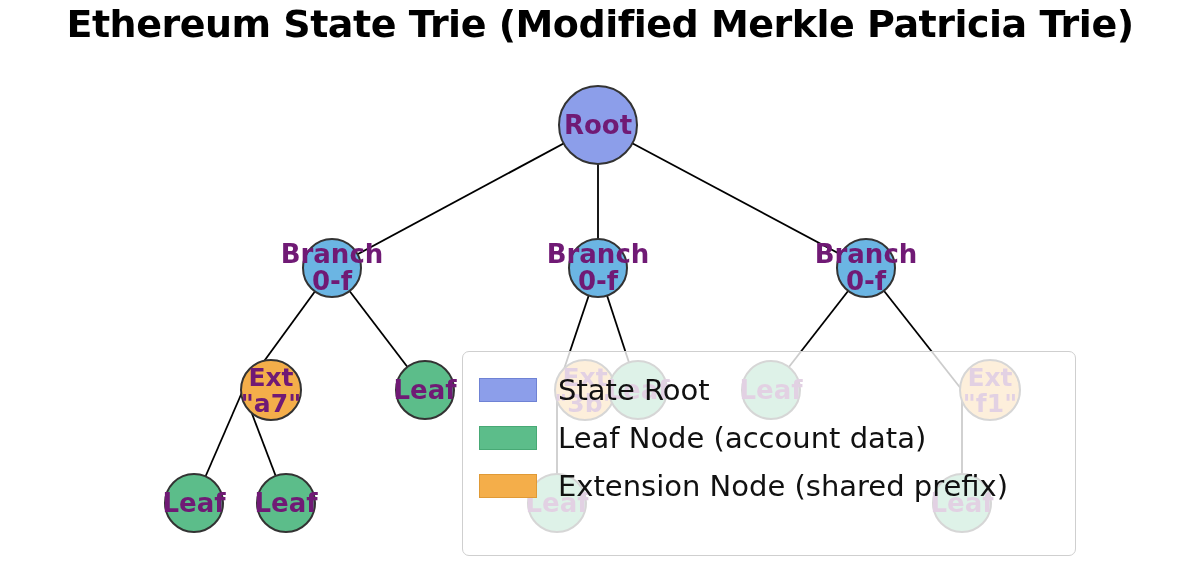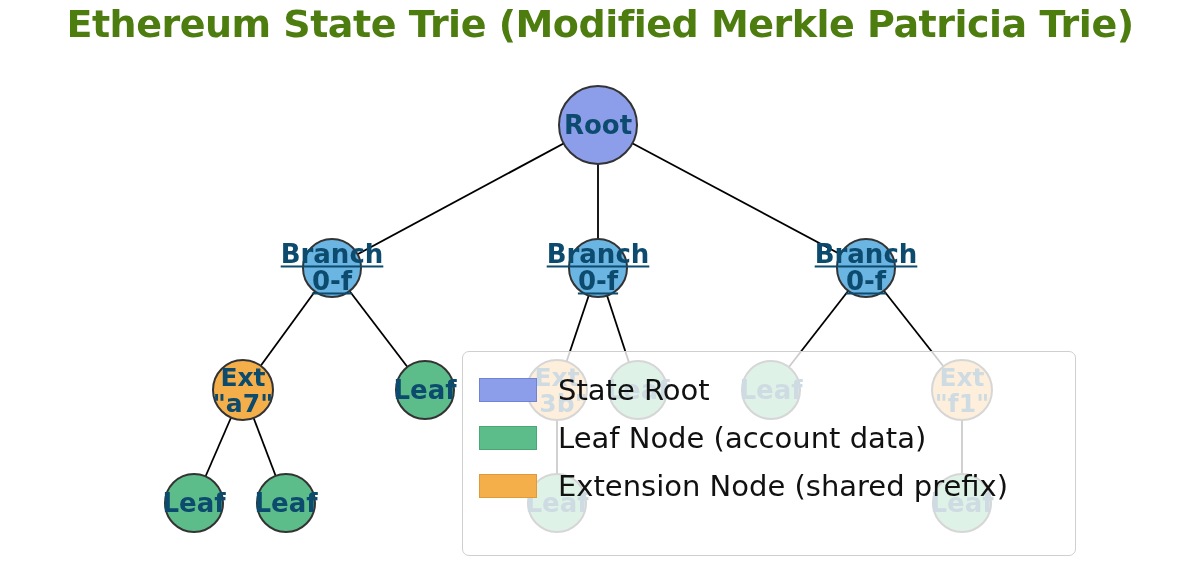--- a/index.html
+++ b/index.html
@@ -20,21 +20,21 @@
 
   
   #page-title {
     position: absolute;
     left: 0;
     top: 2px;
     width: 1200px;
     text-align: center;
     font-size: 38px;
     font-weight: bold;
-    color: #4d7c0f;
+    color: #000000;
     letter-spacing: -0.5px;
     white-space: nowrap;
     font-family: "DejaVu Sans", sans-serif;
   }
 
   
   #edge-layer {
     position: absolute;
     left: 0;
     top: 0;
@@ -52,39 +52,39 @@
     align-items: center;
     justify-content: center;
   }
   .node-label {
     position: absolute;
     left: 50%;
     top: 50%;
     transform: translate(-50%, -50%);
     text-align: center;
     font-weight: bold;
-    color: #0c4a6e;
+    color: #701a75;
     line-height: 1.02;
     white-space: pre;
     pointer-events: none;
     font-family: "DejaVu Sans", sans-serif;
   }
 
   .n-root   { background: #8c9eea; }
   .n-branch { background: #6bb5e3; }
-  .n-ext    { background: #f4ae4a; }
+  .n-ext    { background: #f4ae4a; margin-left: 28px; }
   .n-leaf   { background: #5cbd8a; }
 
   .size-root   { width: 80px;  height: 80px;  }
   .size-branch { width: 60px;  height: 60px;  }
   .size-ext    { width: 62px;  height: 62px;  }
   .size-leaf   { width: 60px;  height: 60px;  }
 
   .lbl-root   { font-size: 26px; }
-  .lbl-branch { font-size: 26px; text-decoration: underline; }
+  .lbl-branch { font-size: 26px; }
   .lbl-ext    { font-size: 25px; }
   .lbl-leaf   { font-size: 26px; text-align: right; }
 
   
   #legend {
     position: absolute;
     left: 462px;
     top: 351px;
     width: 614px;
     height: 205px;

